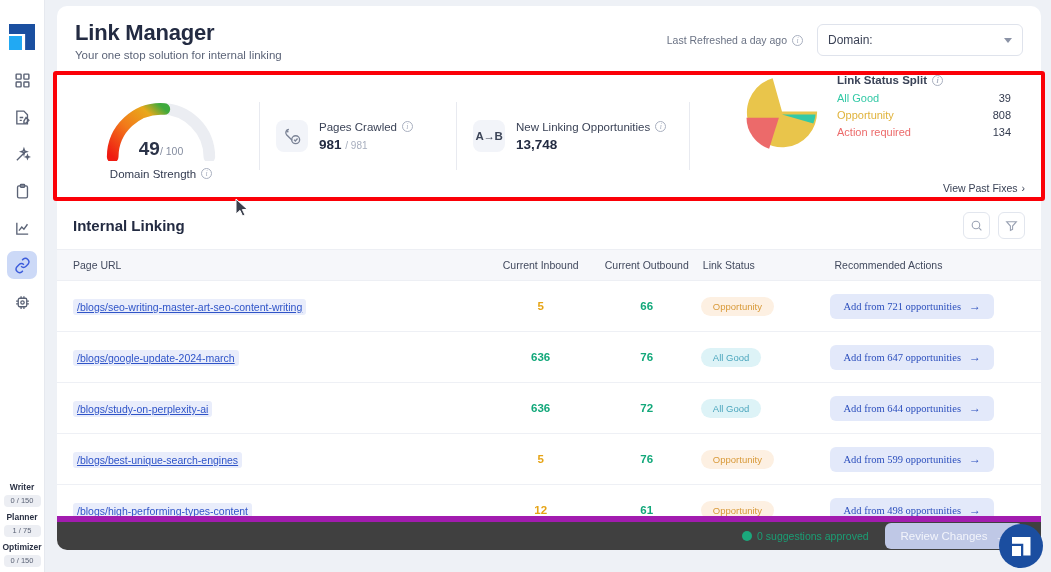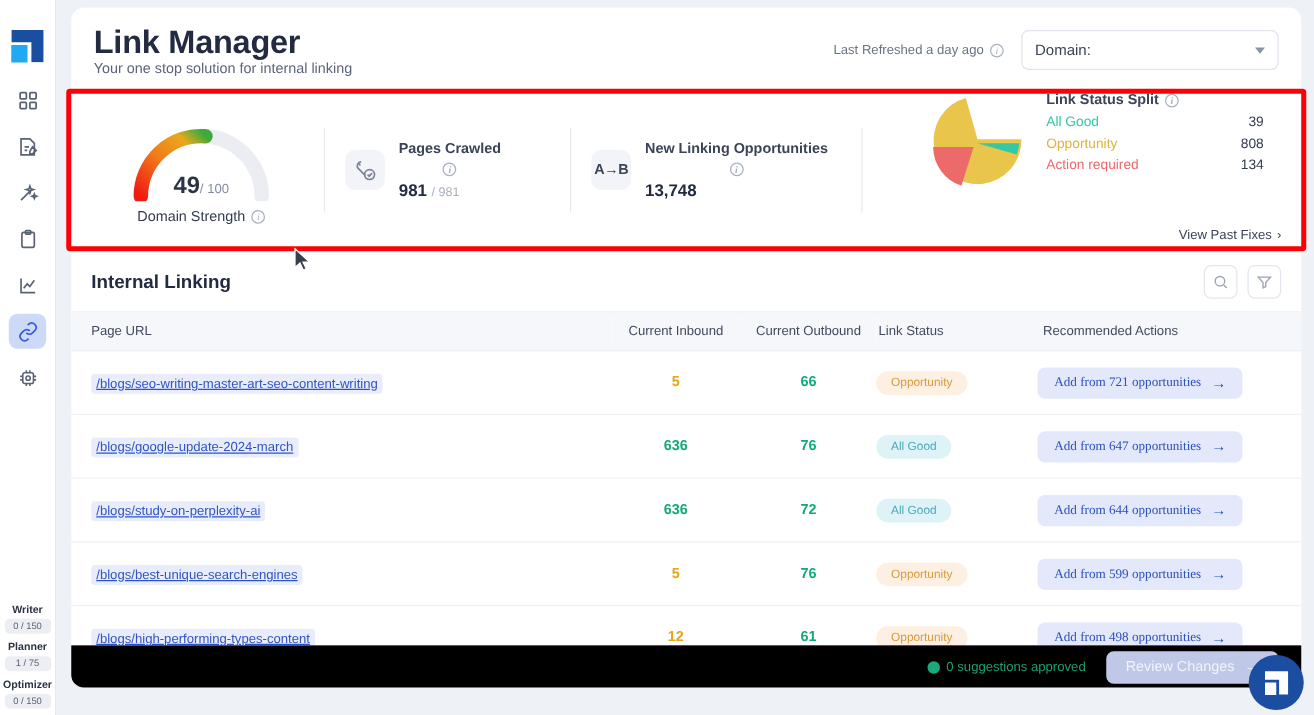--- a/index.html
+++ b/index.html
@@ -42,21 +42,21 @@
   .card {
     background:#fff; border-radius: 10px;
   }
 
   
   .header-card {
     height: 68px; display:flex; align-items:center;
     padding: 0 18px; border-radius: 10px 10px 0 0;
   }
   .header-left { flex:1; }
-  .page-title { font-size: 26px; font-weight: bold; color:#232b42; letter-spacing:-0.2px; line-height:26px;}
+  .page-title { font-size: 22px; font-weight: bold; color:#232b42; letter-spacing:-0.2px; line-height:26px;}
   .page-sub { font-size: 11.5px; color:#5c6478; margin-top: 3px; }
   .header-right { display:flex; align-items:center; gap: 14px; }
   .refresh-txt { font-size: 10.5px; color:#6a7284; display:flex; align-items:center; gap:5px; }
   .info-i {
     display:inline-block; width:11px; height:11px; border:1px solid #a9b0c0;
     border-radius:50%; font-size:8px; line-height:9px; text-align:center; color:#a9b0c0;
     font-family:"Liberation Serif", serif; font-style:italic;
   }
   .domain-select {
     width: 206px; height: 32px; border:1px solid #dfe3ec; border-radius:6px;
@@ -90,21 +90,21 @@
   .stat-item { display:flex; align-items:center; gap: 11px; padding: 0 16px; }
   .stat-item.crawled { width: 196px; }
   .stat-item.opps { width: 232px; }
   .stat-ico {
     width: 32px; height:32px; border-radius:8px; background:#f2f4f9;
     display:flex; align-items:center; justify-content:center; color:#78melt;
     flex-shrink:0;
   }
   .stat-ico svg { width:19px; height:19px; color:#7b8396; }
   .stat-ab { font-size:11.5px; font-weight:bold; color:#3d4558; letter-spacing:-0.3px; }
-  .stat-title { font-size: 11.5px; color:#3b4357; font-weight:bold; display:flex; align-items:center; gap:5px; white-space:nowrap;flex-direction:column;}
+  .stat-title { font-size: 11.5px; color:#3b4357; font-weight:normal; display:flex; gap:5px; white-space:nowrap;}
   .stat-num { font-size: 13.5px; font-weight:bold; color:#232b42; margin-top:4px; }
   .stat-num small { font-size:10px; color:#a7aebe; font-weight:normal; }
 
   .split-wrap { flex:1; display:flex; align-items:flex-start; justify-content:flex-end; padding-right: 8px; gap: 16px;}
   .pie { width: 78px; height:78px; flex-shrink:0; }
   .split-tbl { width: 190px; }
   .split-head { font-size:11.5px; font-weight:bold; color:#3b4357; display:flex; align-items:center; gap:5px; margin-bottom:6px; }
   .split-row { display:flex; justify-content:space-between; font-size:11px; margin-top: 5px; }
   .split-row .lbl { font-weight:500; }
   .split-row .val { color:#323a4e; font-weight:500; padding-right: 16px;}
@@ -153,21 +153,21 @@
   .badge.allgood { background:#ddf3f7; color:#4ba6bd; }
   .act-btn {
     display:inline-flex; align-items:flex-start; gap:8px; margin-left:10px;
     background:#e3e9fa; color:#2c4fbd; font-size:10.5px;
     padding: 7px 13px; border-radius:6px; white-space:nowrap;font-family:Liberation Serif, serif;
   }
   .act-btn .arr { font-size:12px; line-height:10px; }
 
   .bottom-bar {
     position:absolute; left:0; right:0; bottom:0; height: 34px;
-    background:#000000; border-top:1px solid #a21caf;
+    background:#404040; border-top:6px solid #a21caf;
     display:flex; align-items:center; justify-content:flex-end; gap: 16px; padding-right: 18px;
     border-radius: 0 0 10px 10px;
   }
   .approved { font-size:10.5px; color:#1a9e74; display:flex; align-items:center; gap:5px; }
   .dot-chk { width:10px;height:10px;border-radius:50%;background:#1ba87c; display:inline-block; }
   .review-btn {
     background:#bfc8e6; color:#f2f4fb; font-size: 11.5px; font-weight:500;
     padding: 7px 16px; border-radius:6px; display:flex; align-items:center; gap:8px;
   }
   .fab {

